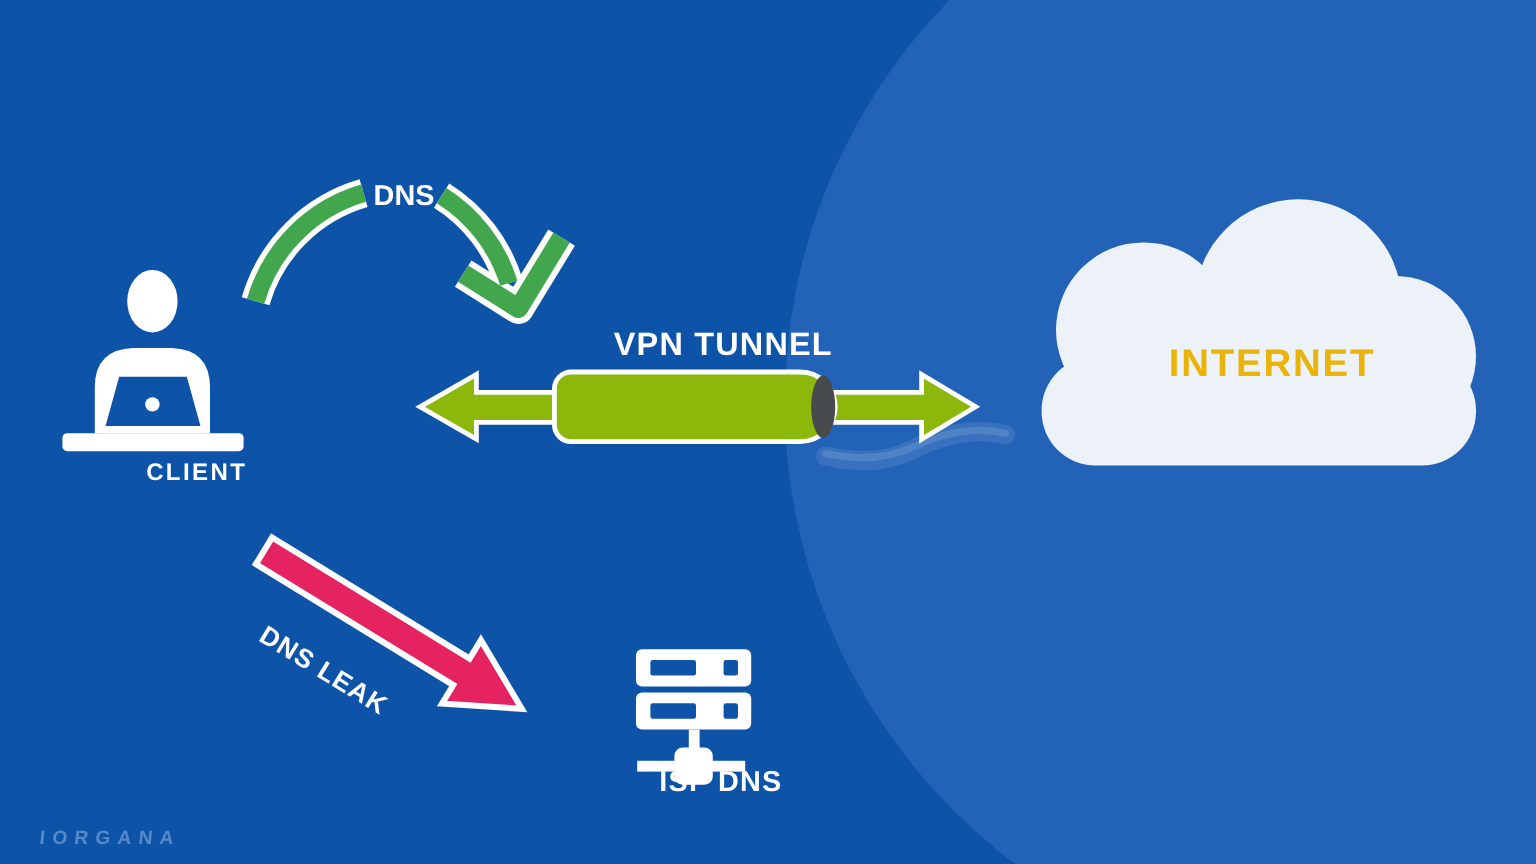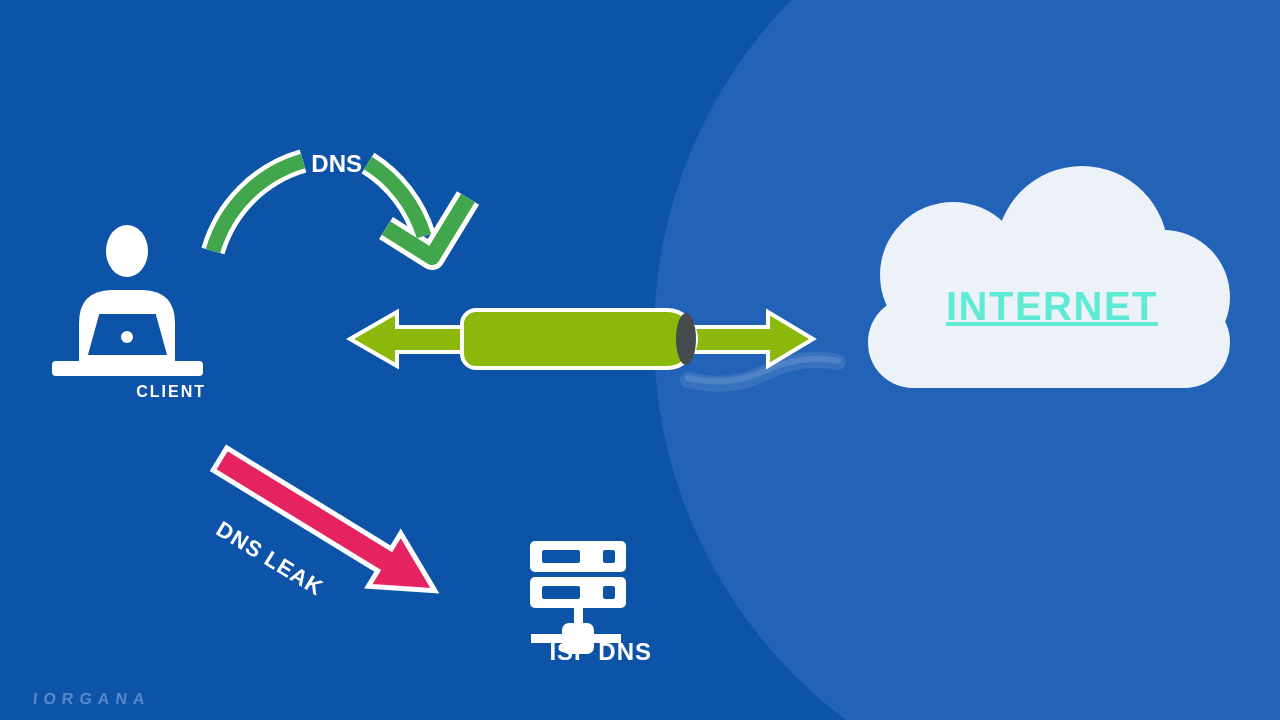--- a/index.html
+++ b/index.html
@@ -11,23 +11,23 @@
   .bg-circle {
     position:absolute; left:654px; top:-144px; width:960px; height:960px;
     border-radius:50%; background:#2263b8;
   }
   svg.diagram { position:absolute; left:0; top:0; }
   .label {
     position:absolute; color:#fff; font-weight:700; text-align:right;
     white-space:nowrap; line-height:1;
   }
   .lbl-dns        { left:300px; top:152px; width:62px;  font-size:24px; }
-  .lbl-client     { left:56px;  top:384px; width:150px; font-size:16px; letter-spacing:2px; }
+  .lbl-client     { left:56px;  top:384px; width:150px; font-size:20px; letter-spacing:2px; }
   .lbl-vpn        { left:478px; top:274px; width:216px; font-size:27px; letter-spacing:1px; }
-  .lbl-internet   { left:946px; top:286px; width:200px; font-size:40px; letter-spacing:1.5px; color:#5eead4;text-decoration:underline; }
+  .lbl-internet   { left:946px; top:286px; width:200px; font-size:32px; letter-spacing:1.5px; color:#eab308; }
   .lbl-leak       { left:224px; top:518px; width:140px; font-size:22px; letter-spacing:1px;
                     text-align:left; transform:rotate(31.5deg); transform-origin:0 0; }
   .lbl-ispdns     { left:502px; top:640px; width:150px; font-size:24px; letter-spacing:1px; }
   .watermark {
     position:absolute; left:33px; top:690px; font-size:16px; font-weight:700;
     letter-spacing:6px; color:rgba(145,180,228,0.55); transform:skewX(-6deg);
   }
 </style>
 </head>
 <body>
@@ -89,20 +89,21 @@
       <circle cx="1082" cy="252" r="86"></circle>
       <circle cx="1163" cy="297" r="67"></circle>
       <rect x="868" y="297" width="362" height="91" rx="45"></rect>
     </g>
   </svg>
 
   <div class="label lbl-dns">DNS</div>
 
   <div class="label lbl-client">CLIENT</div>
 
+  <div class="label lbl-vpn">VPN TUNNEL</div>
 
   <div class="label lbl-internet">INTERNET</div>
 
   <div class="label lbl-leak">DNS LEAK</div>
 
   <div class="label lbl-ispdns">ISP DNS</div>
 
   <div class="watermark">IORGANA</div>
 </div>
 

